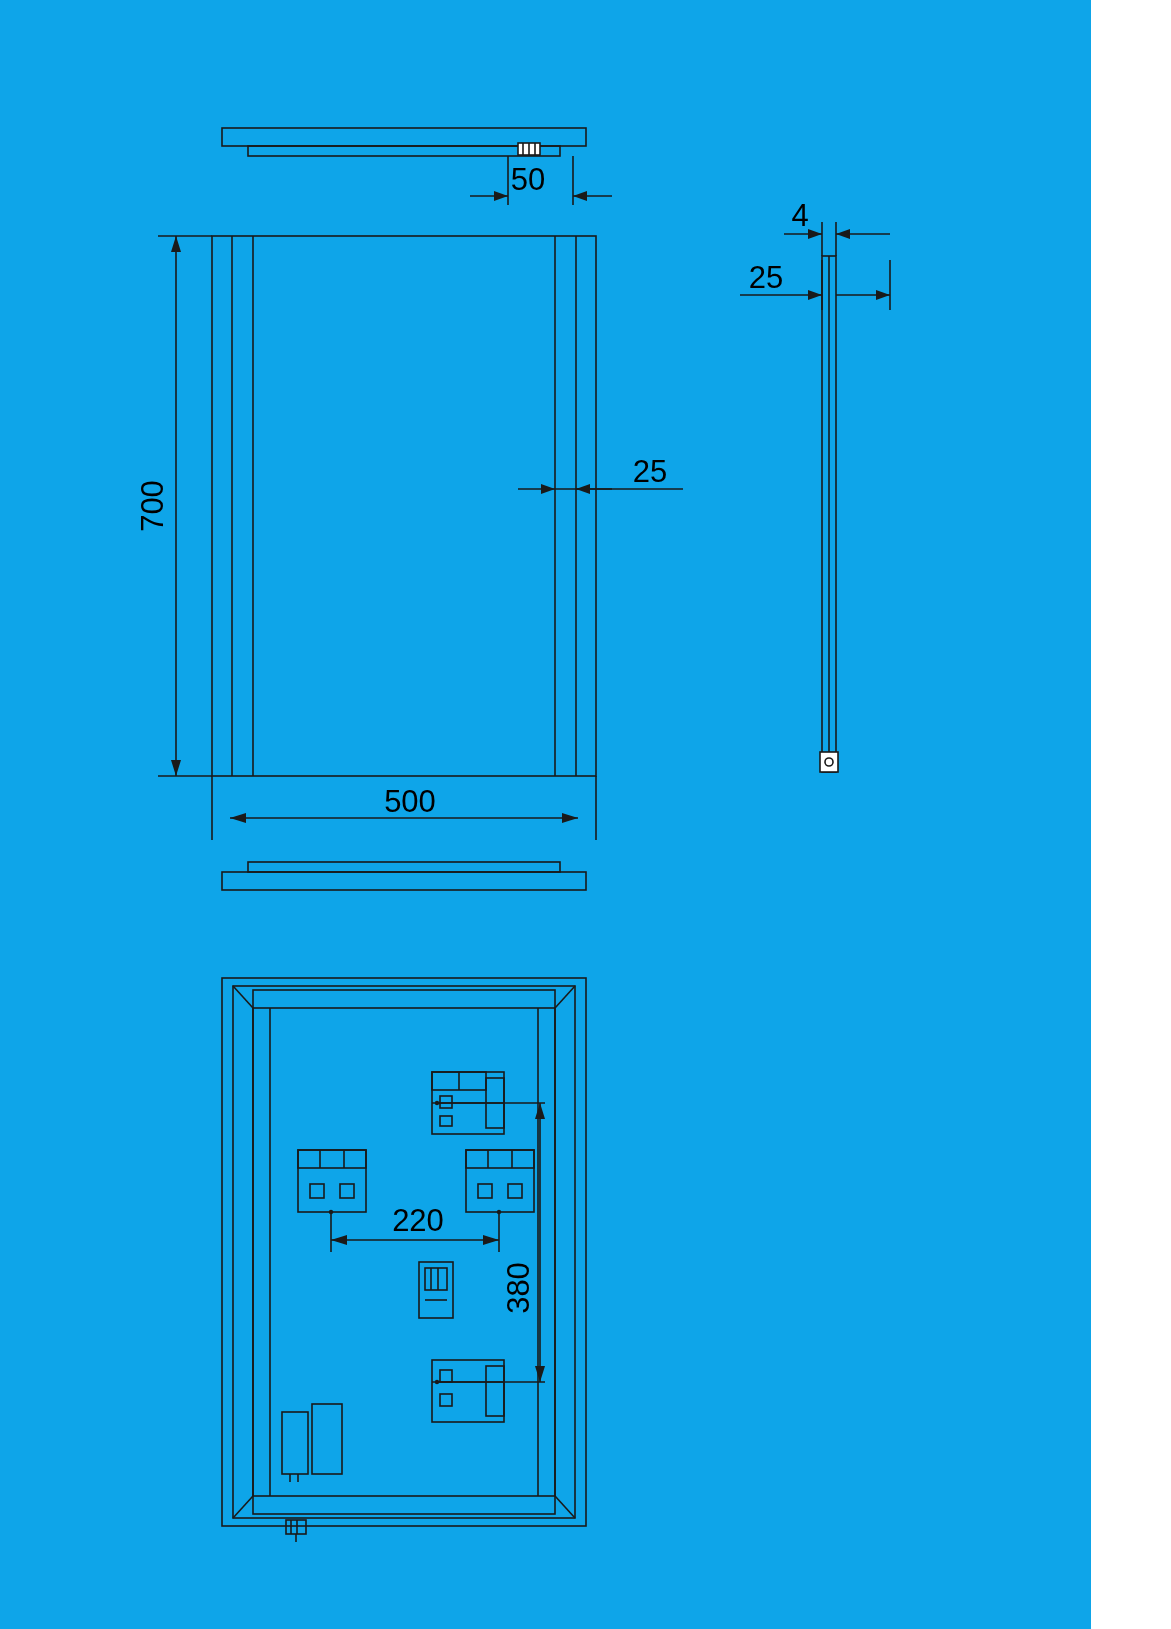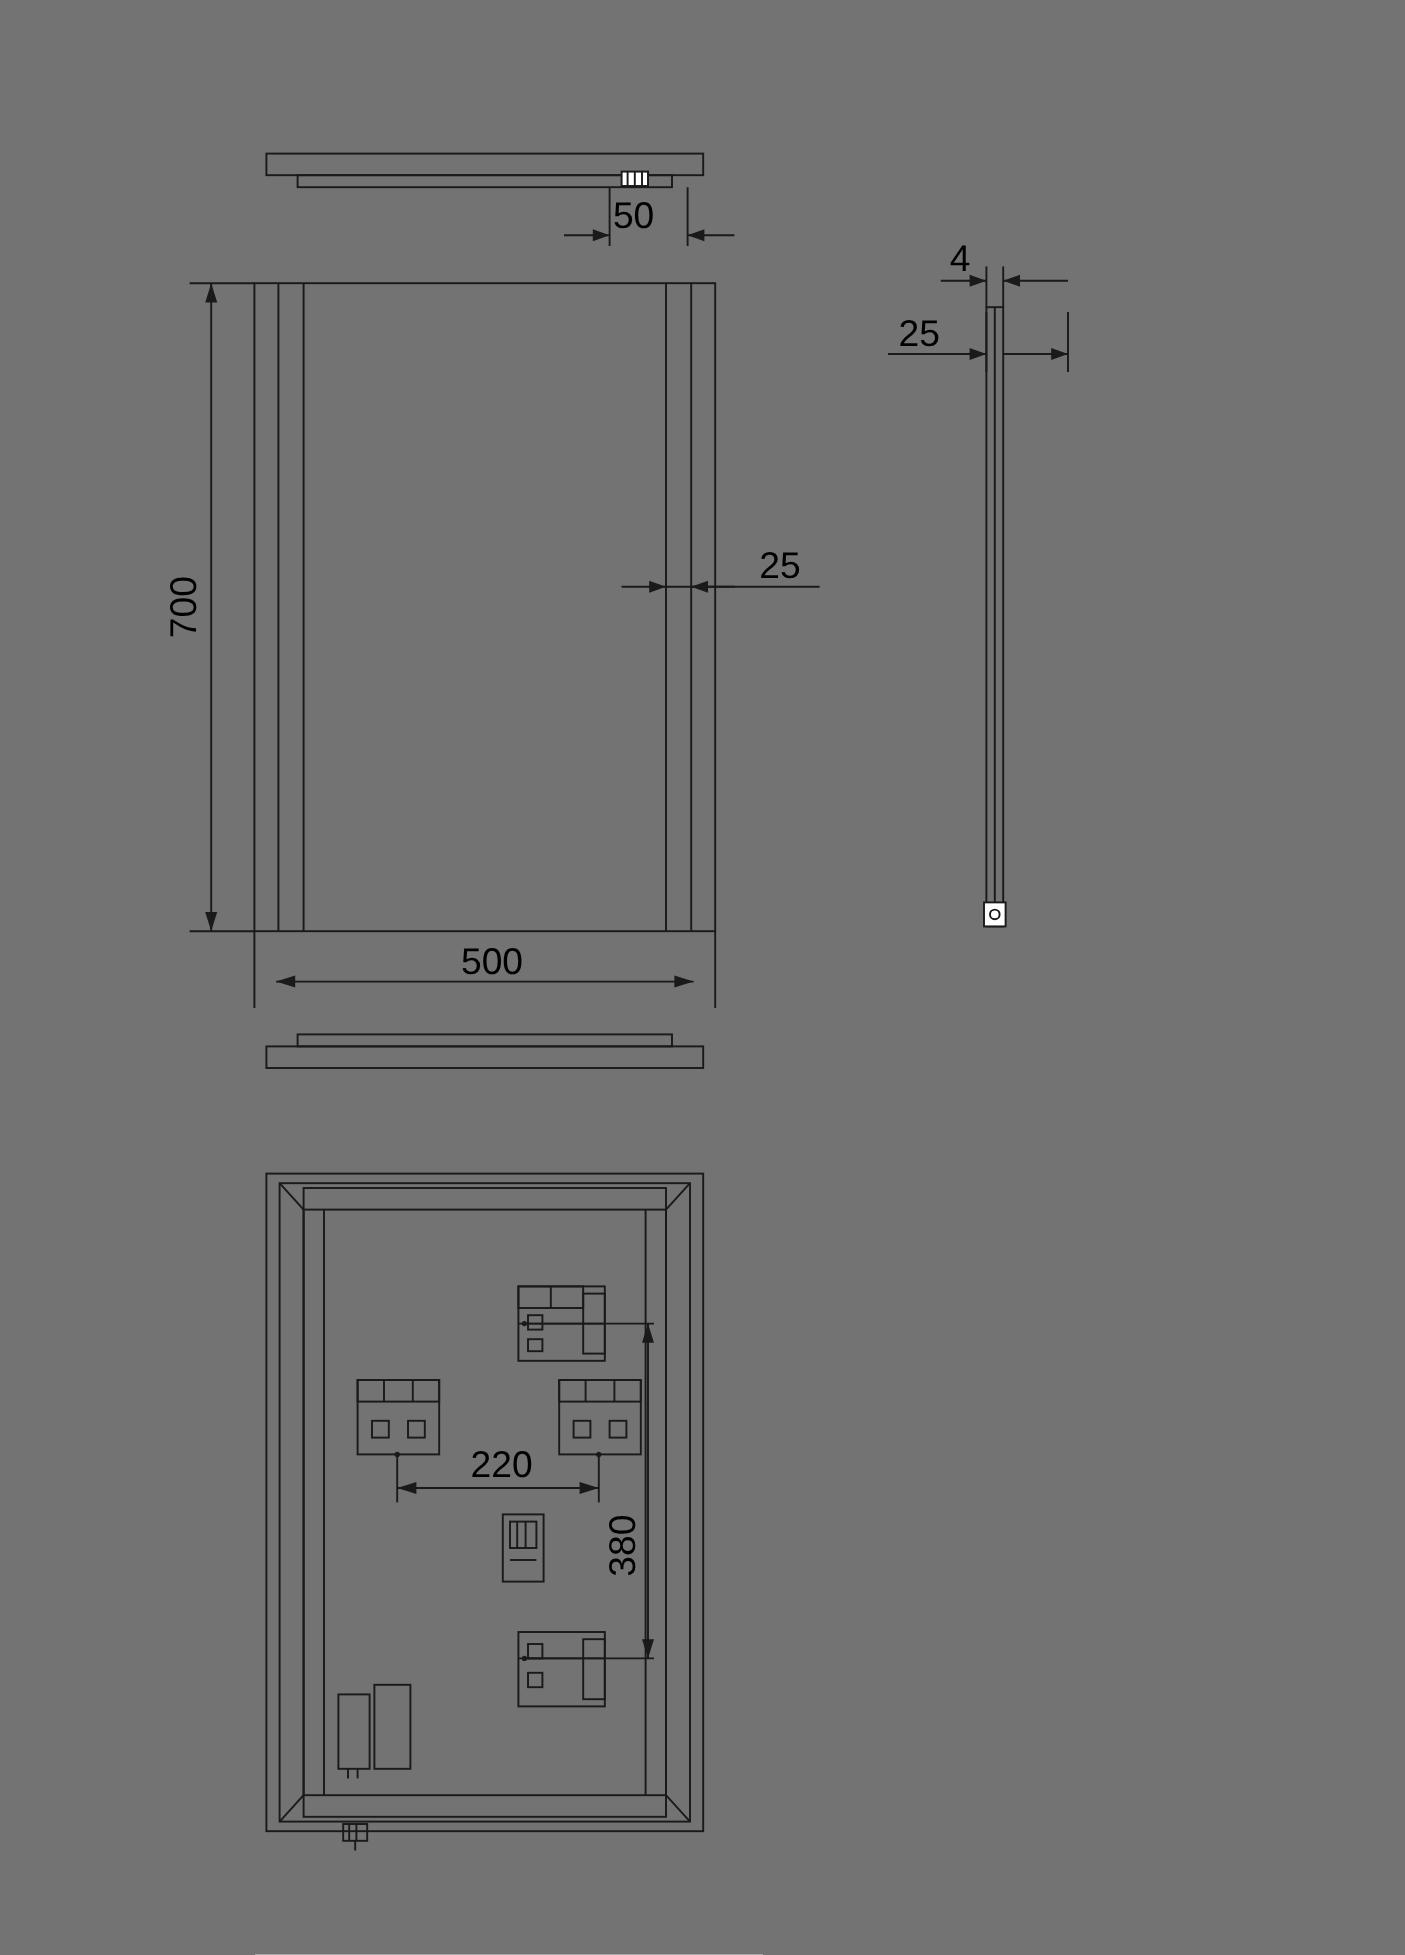--- a/index.html
+++ b/index.html
@@ -6,24 +6,25 @@
     margin: 0;
     padding: 0;
     background: #ffffff;
   }
   body {
     font-family: "Liberation Sans", sans-serif;
     color: #000000;
   }
   #sheet {
     position: relative;
-    width: 1171px;
+    width: 1062px;
     height: 1629px;
-    background: #737373;
+    background: #0ea5e9;
     overflow: hidden;
+    padding-left: 29px;
   }
   #sheet svg {
     position: absolute;
     left: 0;
     top: 0;
   }
   .dim-text {
     font-family: "Liberation Sans", sans-serif;
     font-size: 31px;
     fill: #000000;

